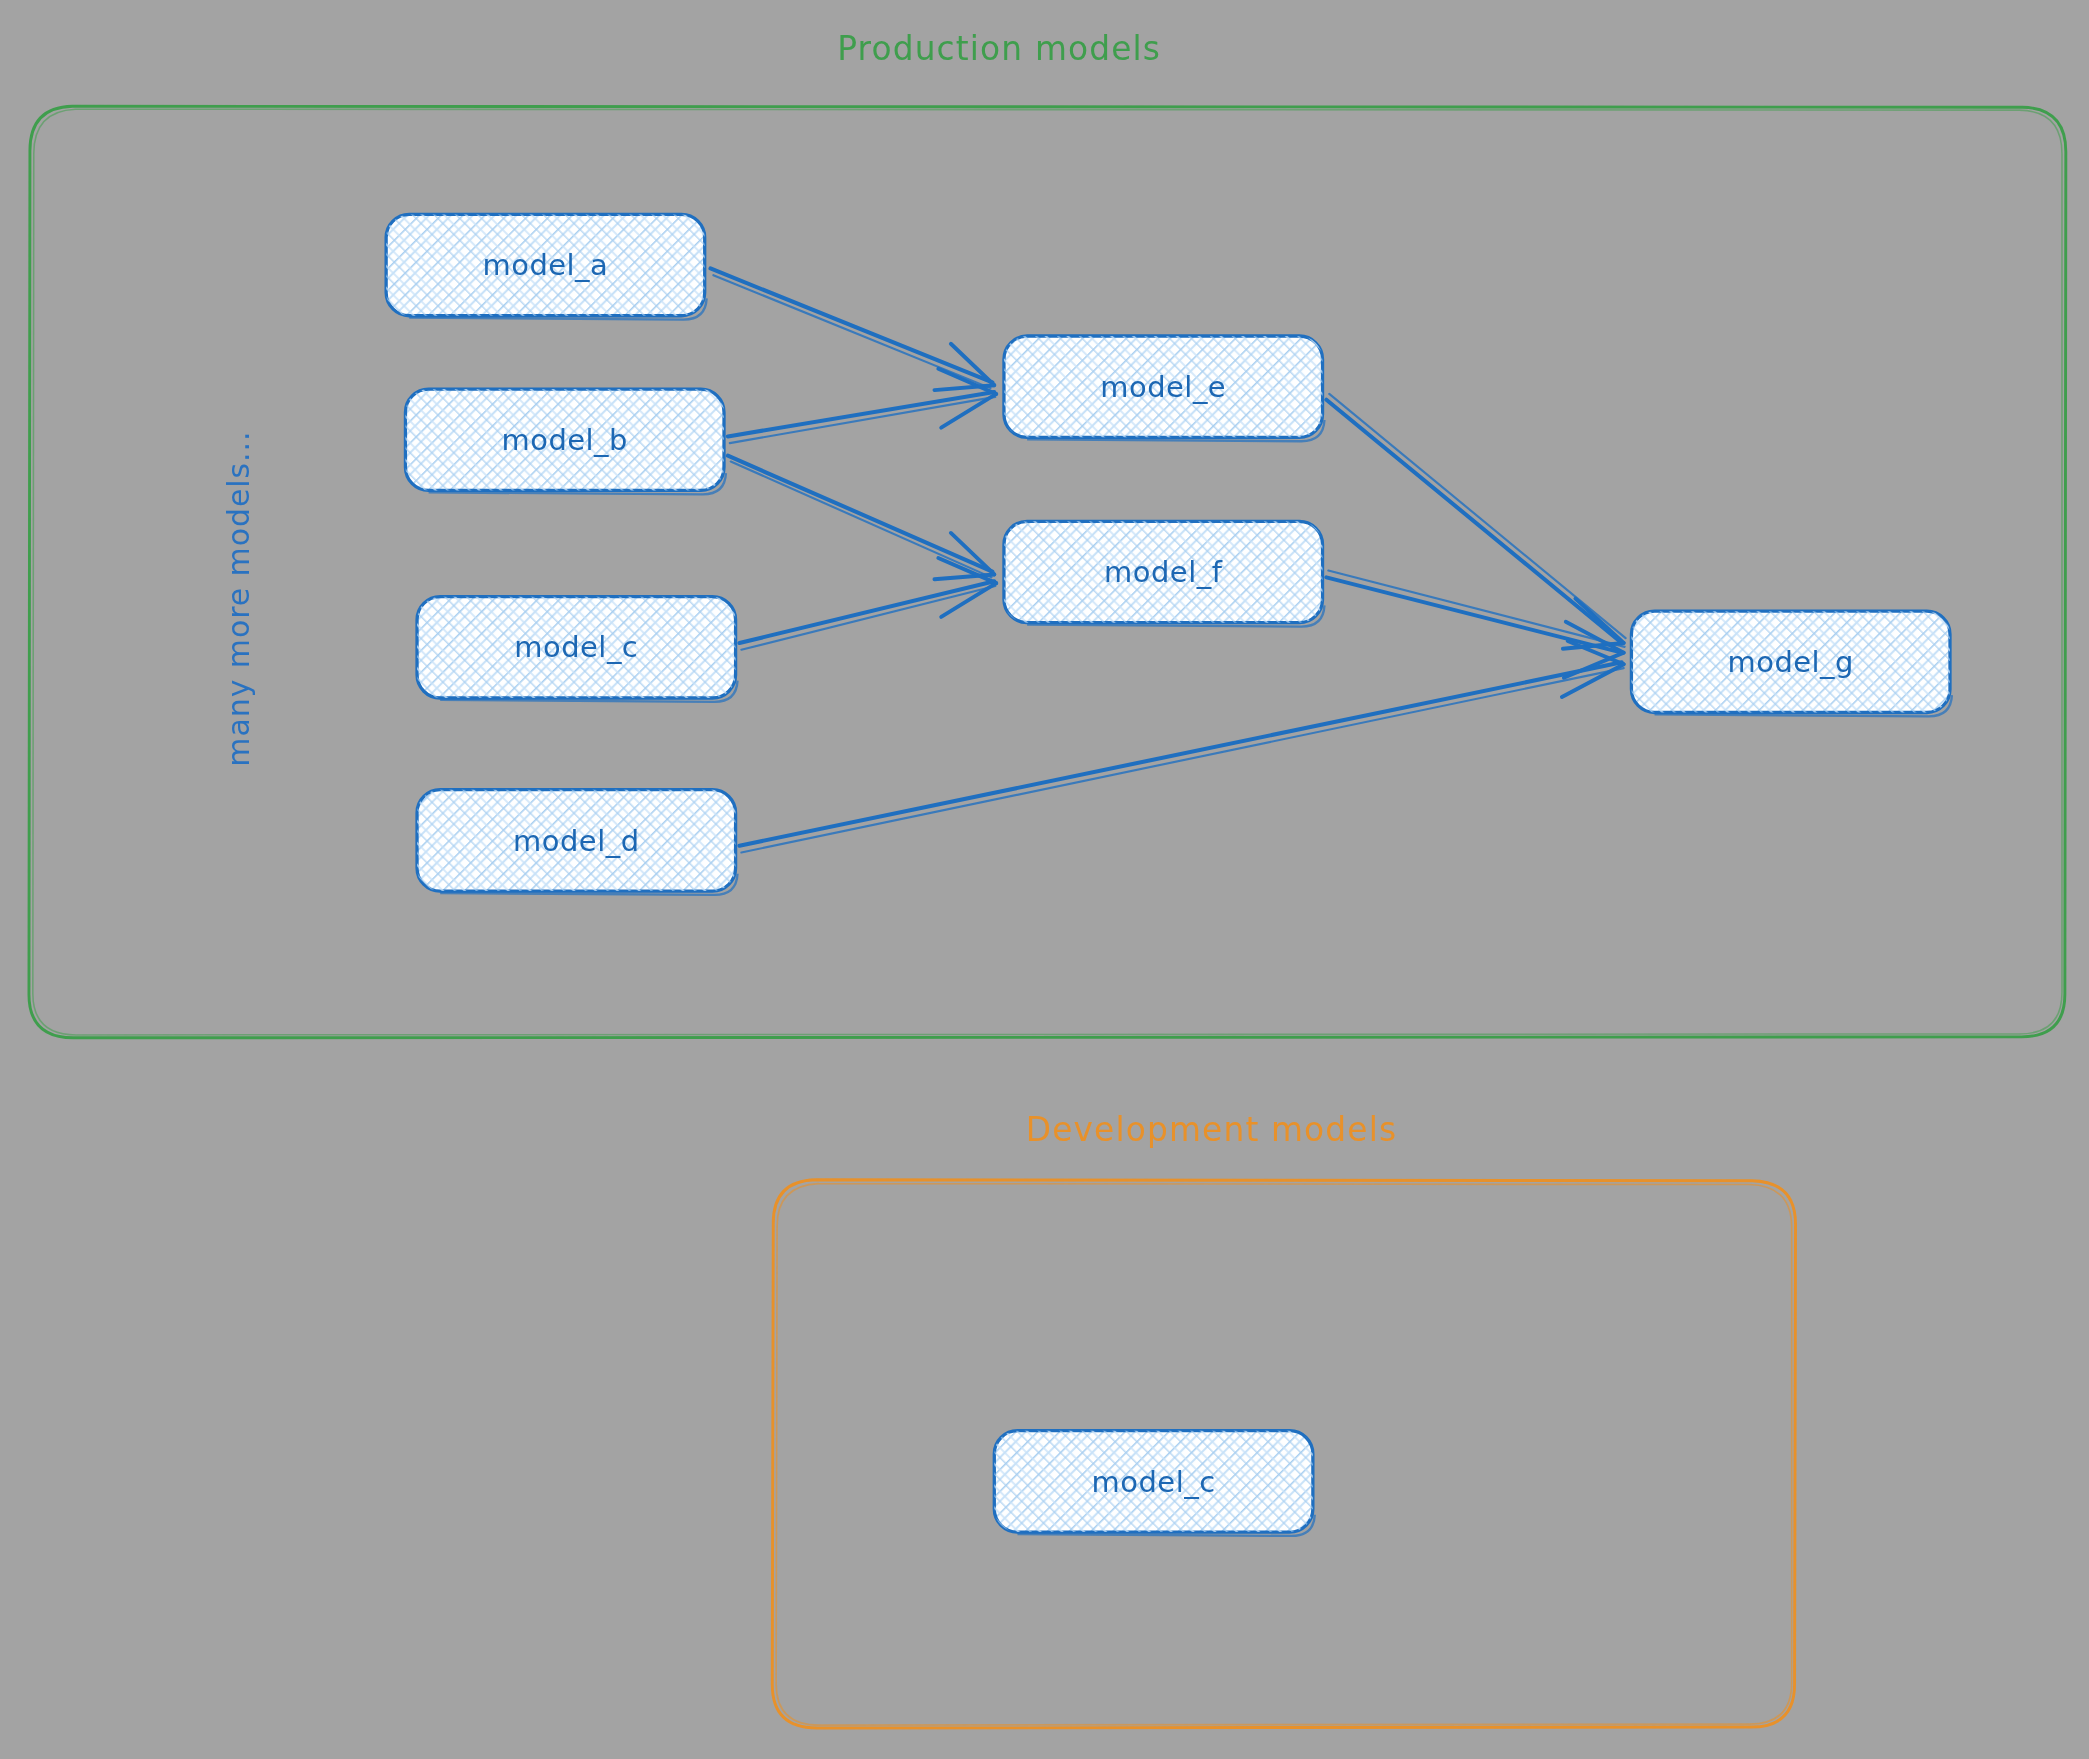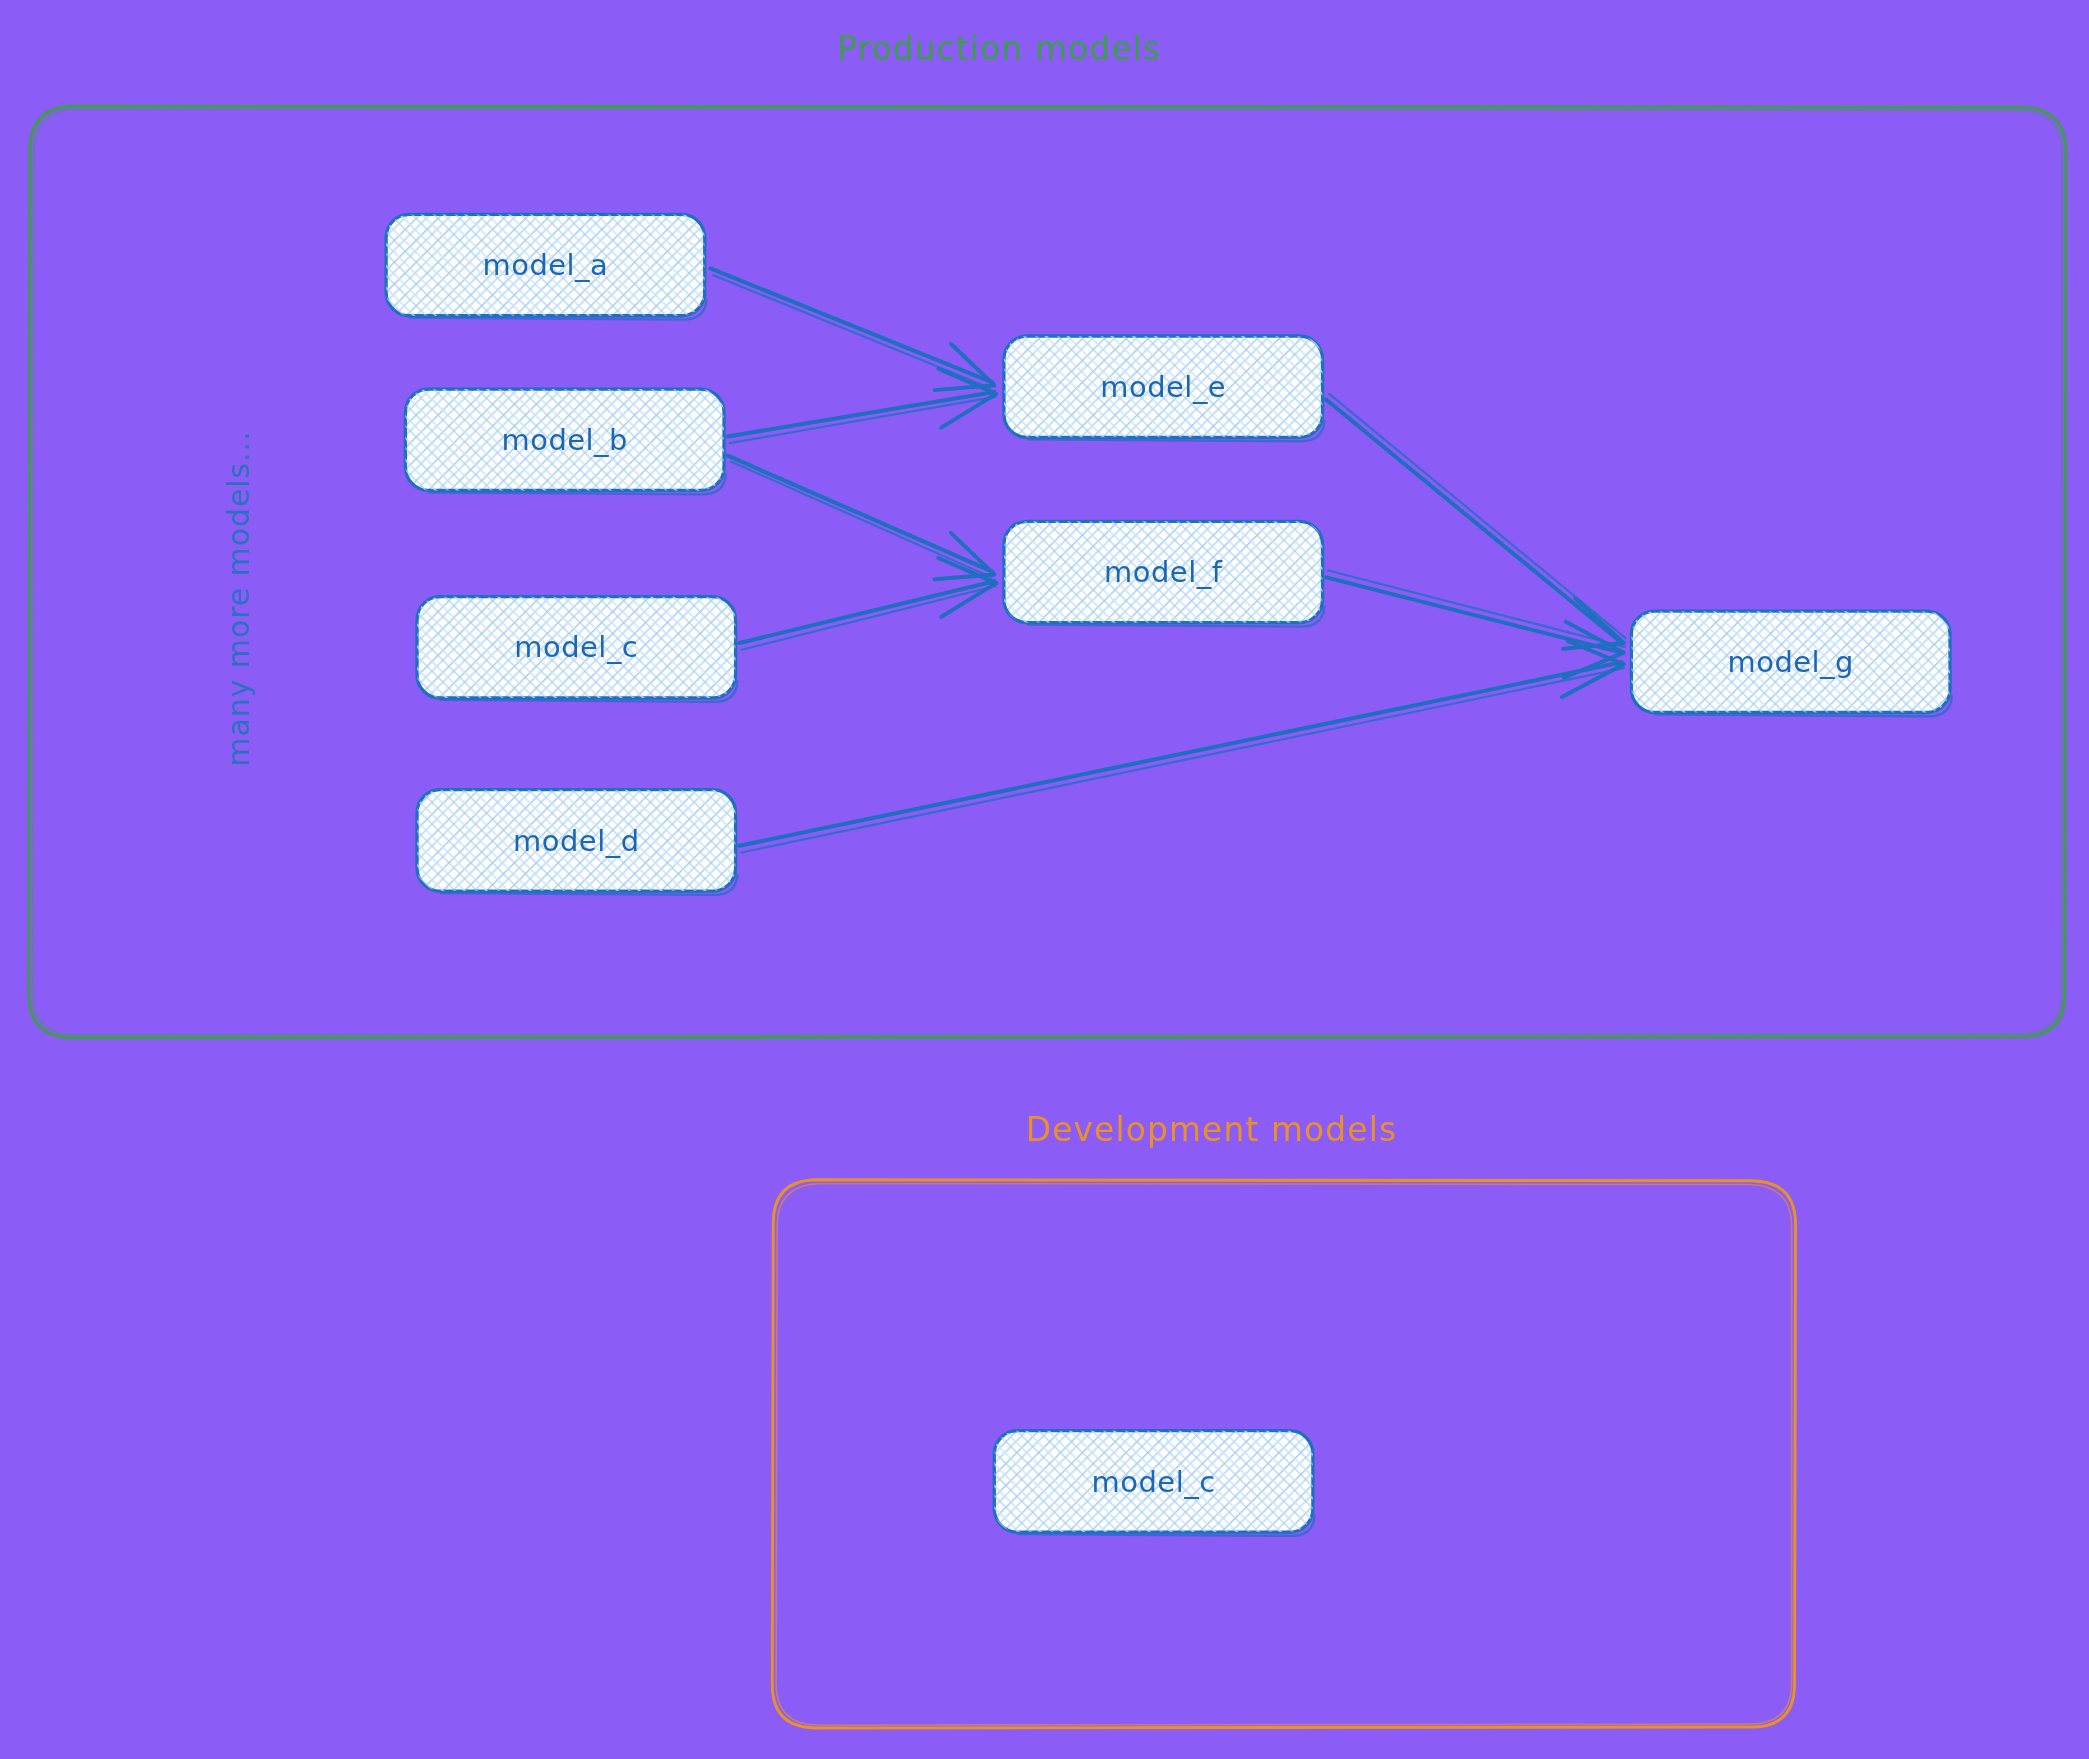--- a/index.html
+++ b/index.html
@@ -8,21 +8,21 @@
     padding: 0;
     background: #ffffff;
   }
   body {
     font-family: "DejaVu Sans", sans-serif;
   }
   #canvas {
     position: relative;
     width: 2089px;
     height: 1759px;
-    background: #8b5cf6;
+    background: #a3a3a3;
     overflow: hidden;
   }
   #diagram-svg {
     position: absolute;
     left: 0;
     top: 0;
     width: 2089px;
     height: 1759px;
   }
   .grp-title {

